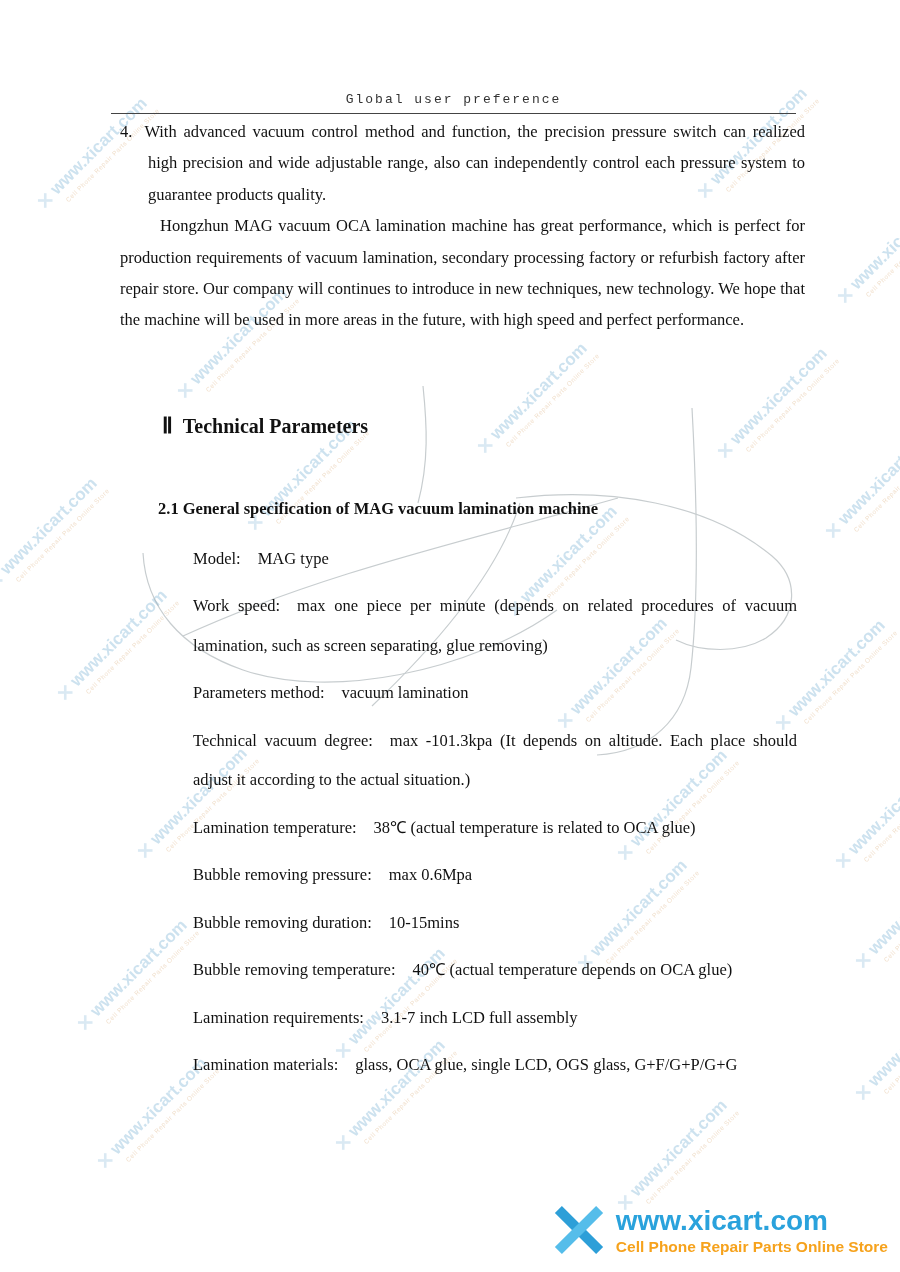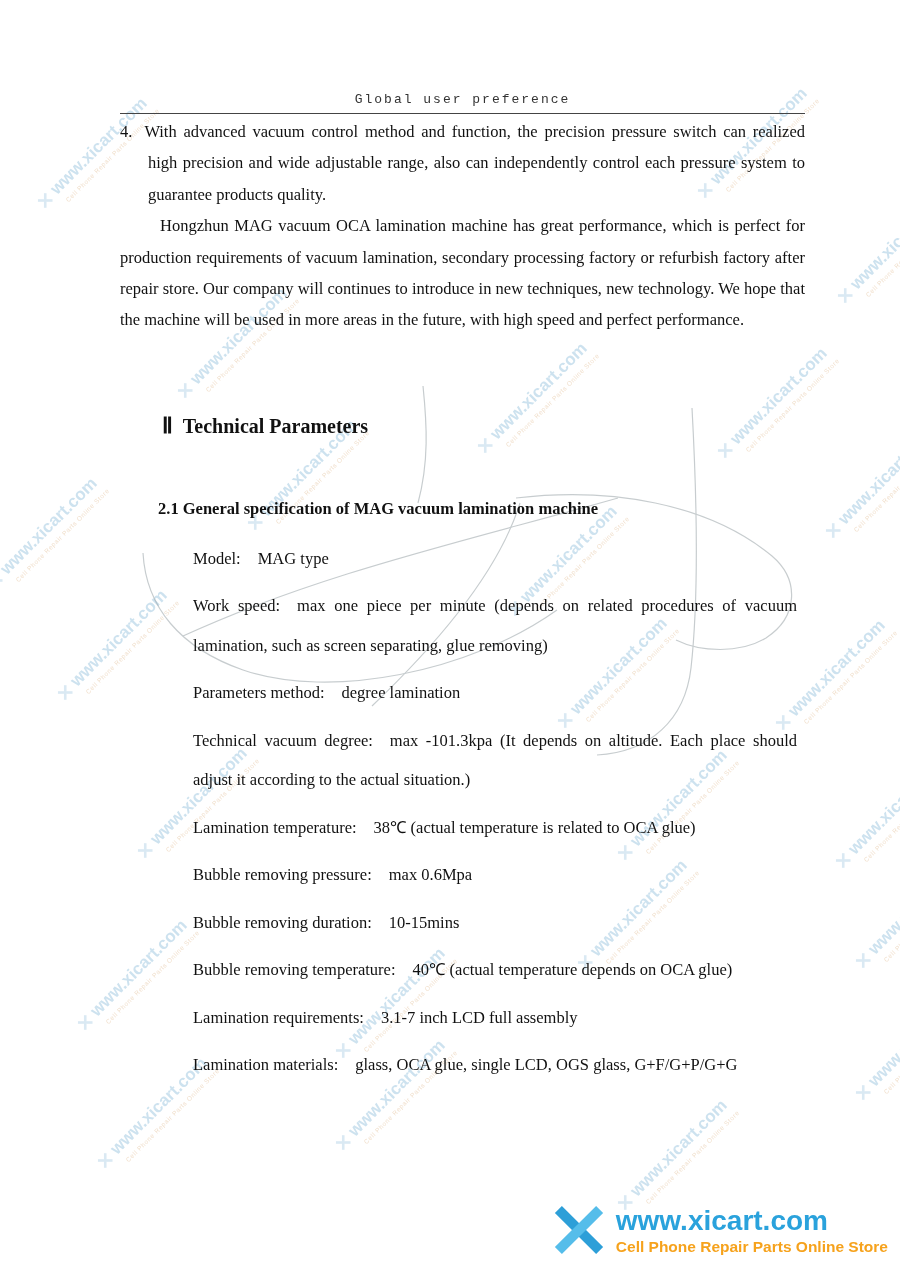--- a/index.html
+++ b/index.html
@@ -8,21 +8,21 @@
     position:relative;
     width:900px; height:1272px;
     margin:0 auto;
     background:#ffffff;
     overflow:hidden;
     font-family:"Liberation Serif", serif;
     color:#111;
   }
   
   .header {
-    position:absolute; top:92px; left:120px; width:685px;
+    position:absolute; top:92px; left:111px; width:685px;
     text-align:center;
     font-family:"Liberation Mono", monospace;
     font-size:13px; letter-spacing:2px; color:#333;
     border-bottom:1px solid #444;
     padding-bottom:6px;
     z-index:3;
   }
   
   .content {
     position:absolute; top:116px; left:120px; width:685px;
@@ -198,21 +198,21 @@
 
     <p class="para para-indent">Hongzhun MAG vacuum OCA lamination machine has great performance, which is perfect for production requirements of vacuum lamination, secondary processing factory or refurbish factory after repair store. Our company will continues to introduce in new techniques, new technology. We hope that the machine will be used in more areas in the future, with high speed and perfect performance.</p>
 
     <h2 class="section-heading"><span class="numeral">Ⅱ</span><span>Technical Parameters</span></h2>
 
     <h3 class="subsection-heading">2.1 General specification of MAG vacuum lamination machine</h3>
 
     <div class="specs">
       <p class="spec"><span class="spec-label">Model:</span><span class="spec-value">MAG type</span></p>
       <p class="spec"><span class="spec-label">Work speed:</span><span class="spec-value">max one piece per minute (depends on related procedures of vacuum lamination, such as screen separating, glue removing)</span></p>
-      <p class="spec"><span class="spec-label">Parameters method:</span><span class="spec-value">degree lamination</span></p>
+      <p class="spec"><span class="spec-label">Parameters method:</span><span class="spec-value">vacuum lamination</span></p>
       <p class="spec"><span class="spec-label">Technical vacuum degree:</span><span class="spec-value">max -101.3kpa (It depends on altitude. Each place should adjust it according to the actual situation.)</span></p>
       <p class="spec"><span class="spec-label">Lamination temperature:</span><span class="spec-value">38℃ (actual temperature is related to OCA glue)</span></p>
       <p class="spec"><span class="spec-label">Bubble removing pressure:</span><span class="spec-value">max 0.6Mpa</span></p>
       <p class="spec"><span class="spec-label">Bubble removing duration:</span><span class="spec-value">10-15mins</span></p>
       <p class="spec"><span class="spec-label">Bubble removing temperature:</span><span class="spec-value">40℃ (actual temperature depends on OCA glue)</span></p>
       <p class="spec"><span class="spec-label">Lamination requirements:</span><span class="spec-value">3.1-7 inch LCD full assembly</span></p>
       <p class="spec"><span class="spec-label">Lamination materials:</span><span class="spec-value">glass, OCA glue, single LCD, OGS glass, G+F/G+P/G+G</span></p>
     </div>
   </div>
 

